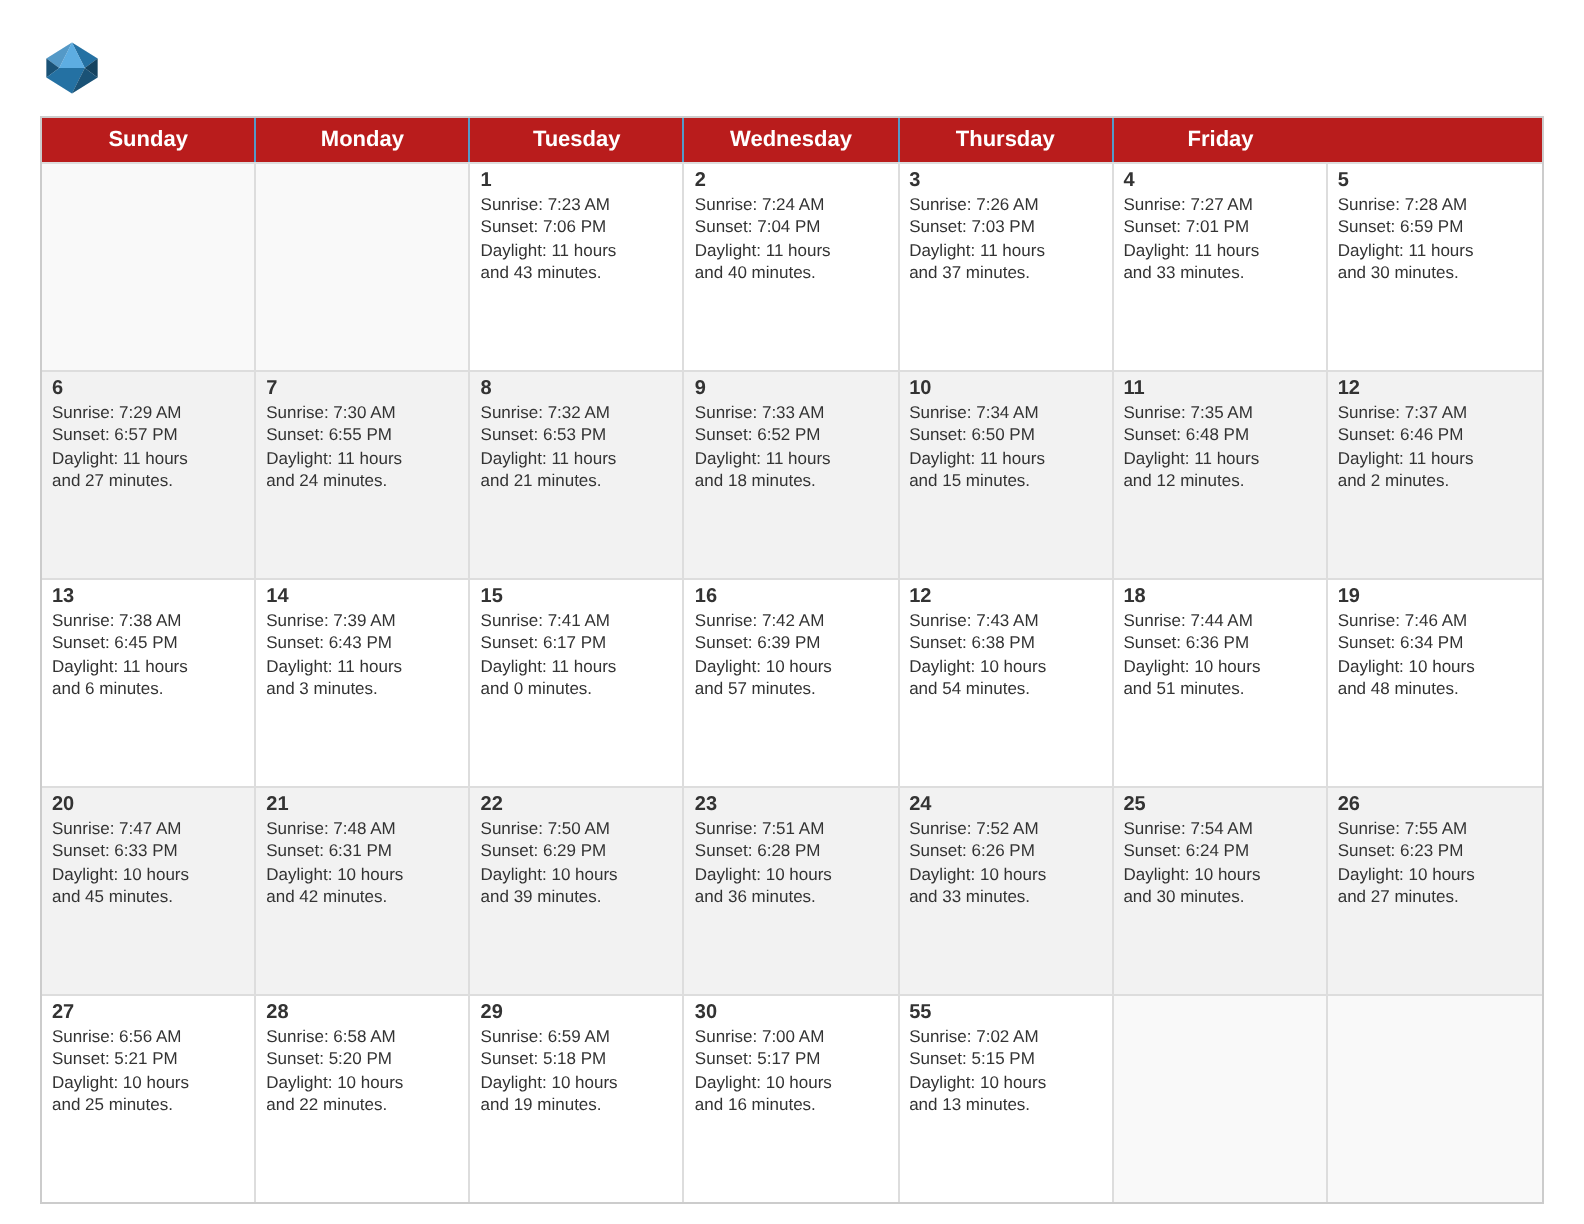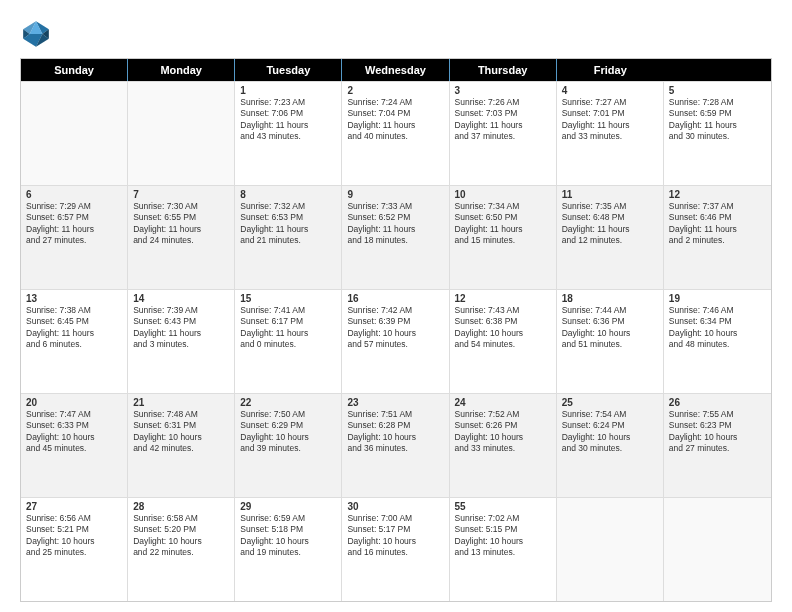--- a/index.html
+++ b/index.html
@@ -53,21 +53,21 @@
     }
     .calendar {
       flex: 1;
       display: flex;
       flex-direction: column;
       border: 1px solid #ccc;
     }
     .cal-header {
       display: grid;
       grid-template-columns: repeat(7, 1fr);
-      background: #000000;
+      background: #b91c1c;
     }
     .cal-header-cell {
       color: #fff;
       font-size: 11px;
       font-weight: bold;
       text-align: center;
       padding: 5px 2px;
       border-right: 1px solid #5499c7;
     }
     .cal-header-cell:last-child { border-right: none; }

